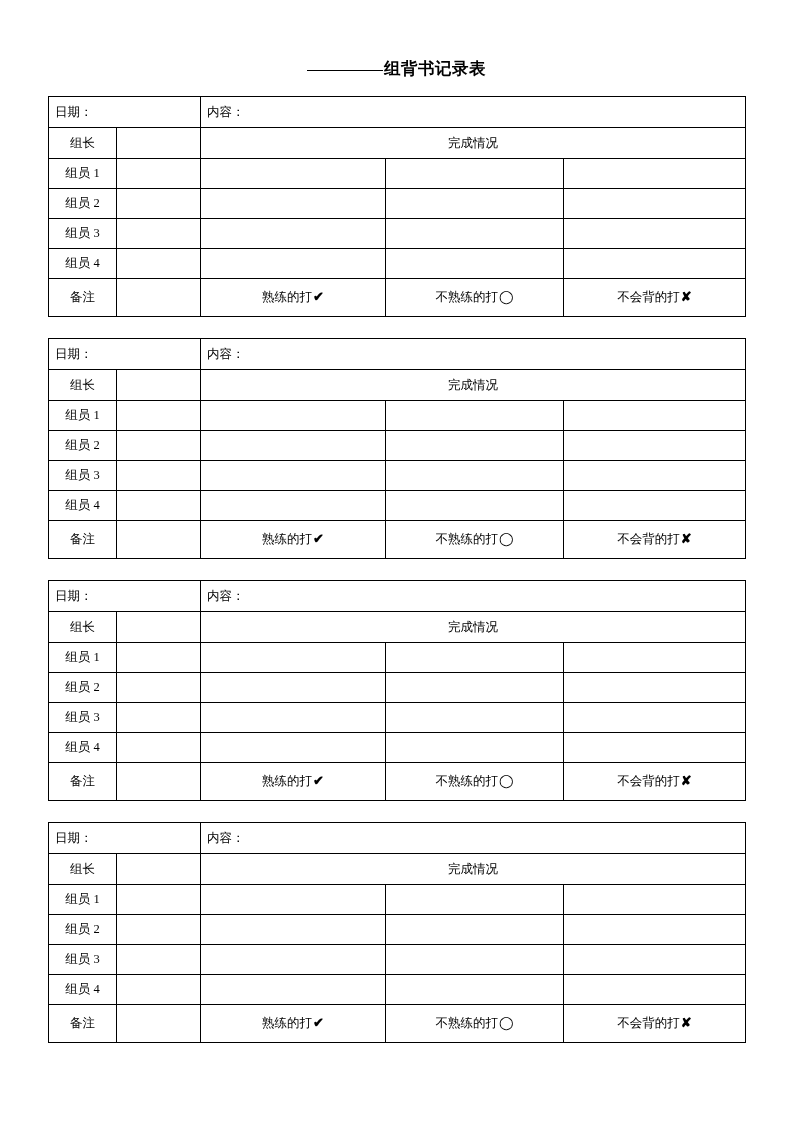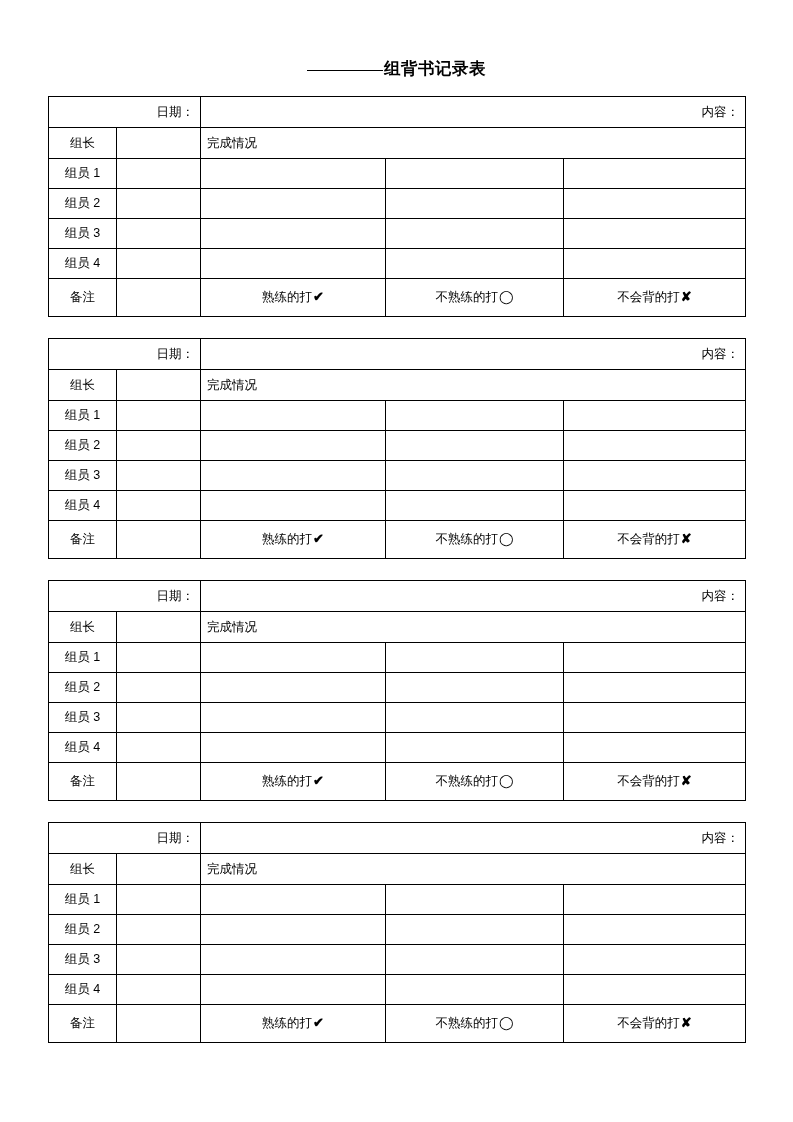--- a/index.html
+++ b/index.html
@@ -55,28 +55,30 @@
   
   col.c1 { width: 68px; }
   col.c2 { width: 84px; }
   col.c3 { width: 185px; }
   col.c4 { width: 178px; }
   col.c5 { width: 182px; }
 
   td.lbl {
     text-align: center;
     font-size: 12.5px;
+    font-family: Liberation Serif, serif;
   }
   td.lbl-left {
-    text-align: right;
+    text-align: left;
     padding-left: 8px;
     font-size: 12.5px;
     margin-top: 36px;
   }
   td.ctr {
+    text-align: center;
   }
   tr.head td { height: 31px; }
   tr.leader td { height: 31px; }
   tr.member td { height: 30px; }
   tr.note td { height: 38px; }
   .note-cell {
     text-align: center;
     font-size: 12.5px;
     font-family: Liberation Serif, serif;
   }

